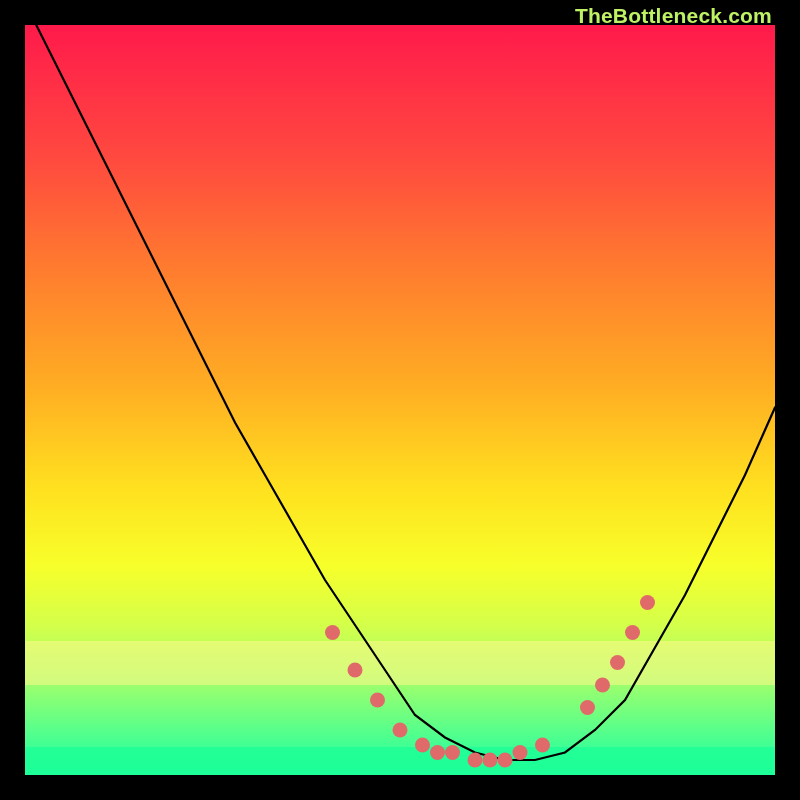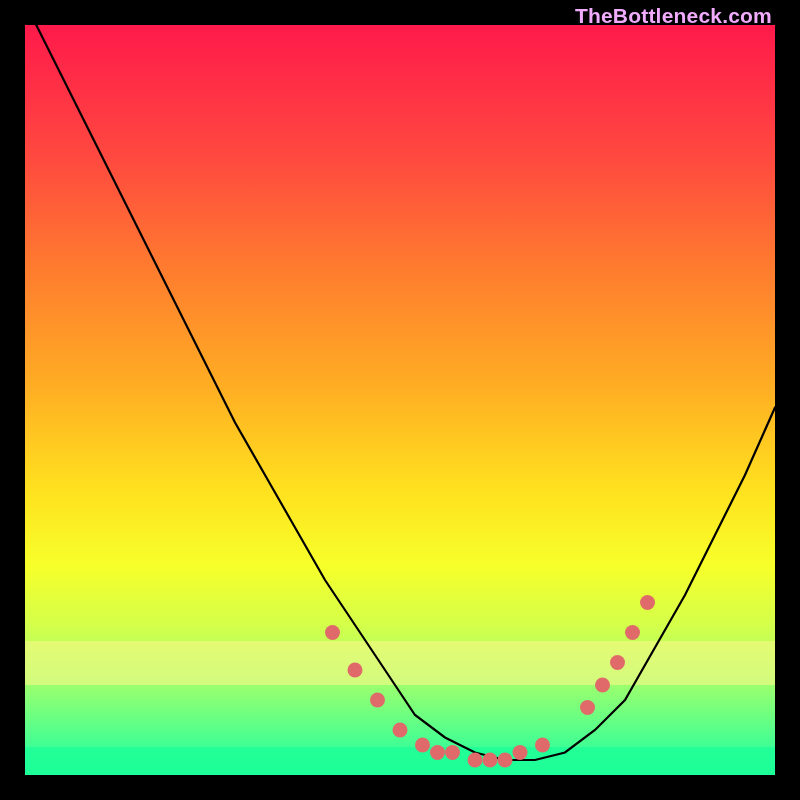--- a/index.html
+++ b/index.html
@@ -59,21 +59,21 @@
     width: 750px;
     height: 750px;
   }
   .watermark {
     position: absolute;
     top: 4px;
     right: 28px;
     font-family: Arial, Helvetica, sans-serif;
     font-size: 21px;
     font-weight: 600;
-    color: #f0abfc;
+    color: #bef264;
     letter-spacing: 0.2px;
   }
 </style>
 </head>
 <body>
 
 <div class="frame">
   <div class="watermark">TheBottleneck.com</div>
   <div class="plot">
     <div class="strip-yellow"></div>

